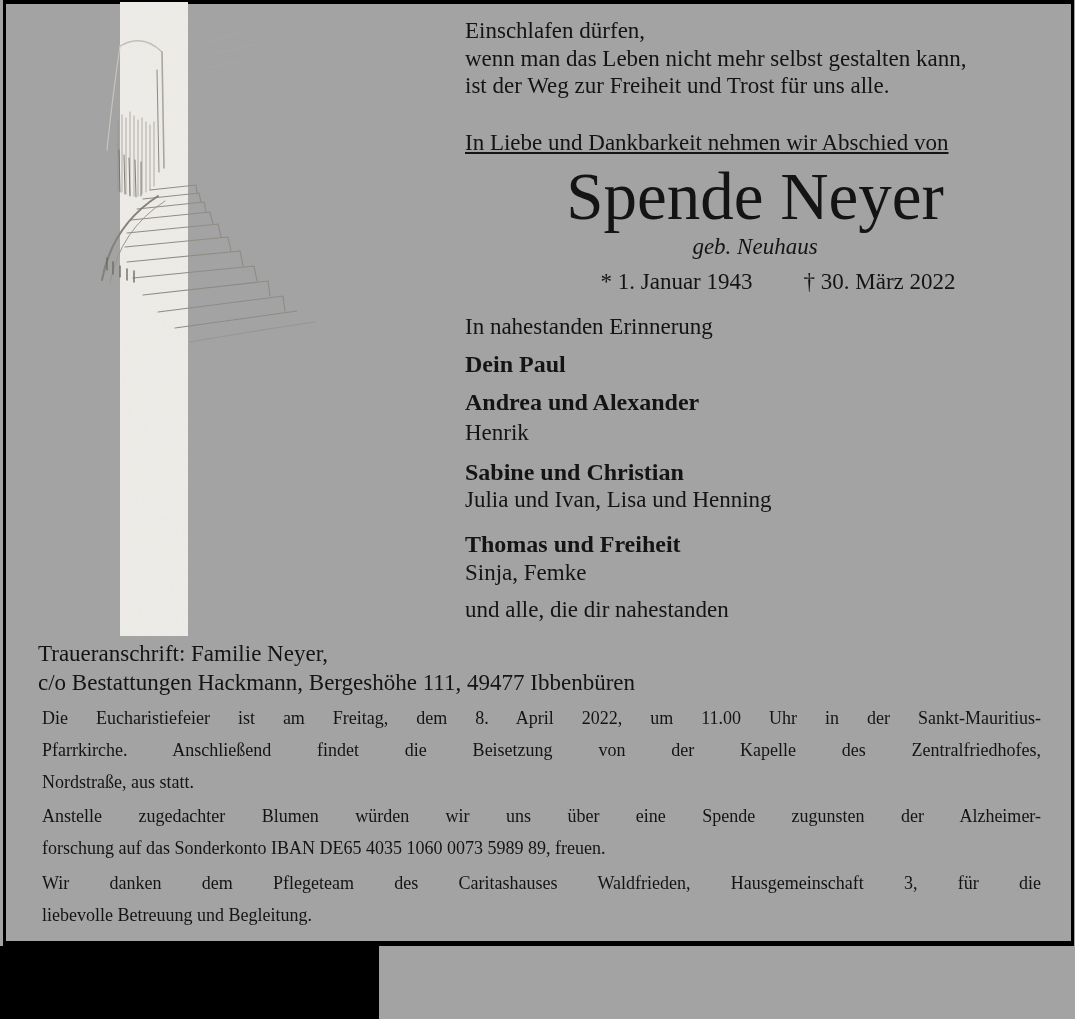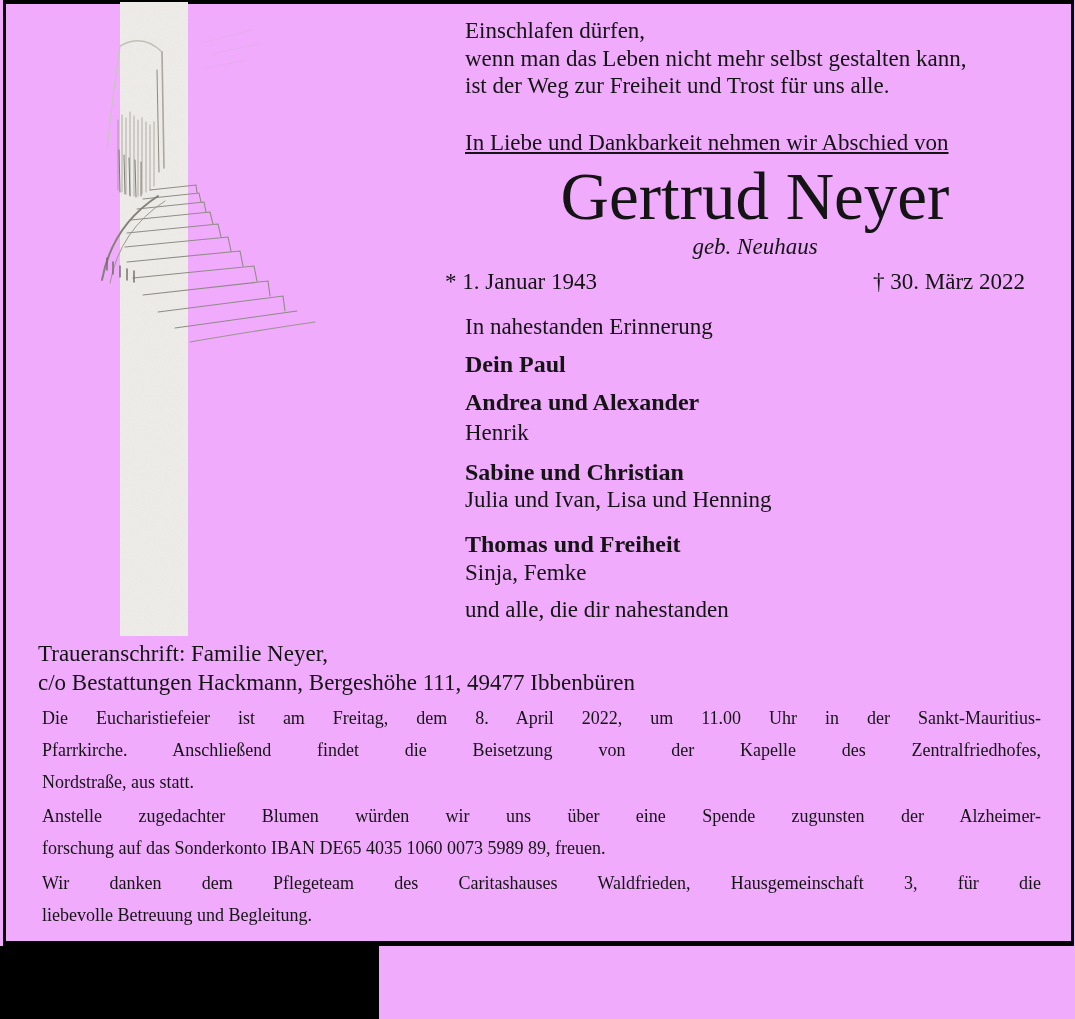--- a/index.html
+++ b/index.html
@@ -1,29 +1,29 @@
 <!DOCTYPE html>
 <html><head>
 <meta charset="utf-8">
 <style>
   html,body{margin:0;padding:0;background:#fff;}
-  .page{position:relative;width:1075px;height:1019px;background:#f0abfc;overflow:hidden;
+  .page{position:relative;width:1075px;height:1019px;background:#a3a3a3;overflow:hidden;
         font-family:"Liberation Serif","DejaVu Serif",serif;color:#141414;}
   .frame{position:absolute;left:3px;top:0;width:1071px;height:946px;box-sizing:border-box;
          border:3px solid #000;border-top-width:4px;border-bottom-width:5px;}
   .redact{position:absolute;left:0;top:946px;width:379px;height:73px;background:#000;}
   .sketch{position:absolute;left:0;top:0;}
   .verse{position:absolute;left:465px;top:17px;font-size:23px;line-height:27.5px;white-space:nowrap;}
   .intro{position:absolute;left:465px;top:129px;font-size:23px;line-height:28px;white-space:nowrap;text-decoration:underline;}
   .name{position:absolute;left:465px;top:156px;width:580px;text-align:center;
         font-size:67px;line-height:80px;white-space:nowrap;}
   .maiden{position:absolute;left:465px;top:233px;width:580px;text-align:center;
         font-size:23px;line-height:28px;font-style:italic;}
-  .dates{position:absolute;left:445px;top:268px;width:580px;display:flex;
-        justify-content:space-between;gap:51px;font-size:23px;line-height:28px;white-space:nowrap;}
+  .dates{position:absolute;left:488px;top:268px;width:580px;display:flex;
+        justify-content:center;gap:51px;font-size:23px;line-height:28px;white-space:nowrap;}
   .line{position:absolute;left:465px;font-size:23px;line-height:28px;white-space:nowrap;}
   .bold{font-weight:bold;font-size:24px;}
   .aline{position:absolute;left:38px;font-size:23px;line-height:28px;white-space:nowrap;}
   .pline{position:absolute;left:42px;width:999px;font-size:18px;line-height:28px;}
   .j{text-align:justify;text-align-last:justify;}
 </style>
 </head>
 <body>
 
 <div class="page">
@@ -68,21 +68,21 @@
   </svg>
 
   <div class="verse">
     <div>Einschlafen dürfen,</div>
     <div>wenn man das Leben nicht mehr selbst gestalten kann,</div>
     <div>ist der Weg zur Freiheit und Trost für uns alle.</div>
   </div>
 
   <div class="intro">In Liebe und Dankbarkeit nehmen wir Abschied von</div>
 
-  <div class="name">Gertrud Neyer</div>
+  <div class="name">Spende Neyer</div>
   <div class="maiden">geb. Neuhaus</div>
 
   <div class="dates">
     <span>* 1. Januar 1943</span>
     <span>† 30. März 2022</span>
   </div>
 
   <div class="line" style="top:313px">In nahestanden Erinnerung</div>
 
   <div class="line bold" style="top:350px">Dein Paul</div>

